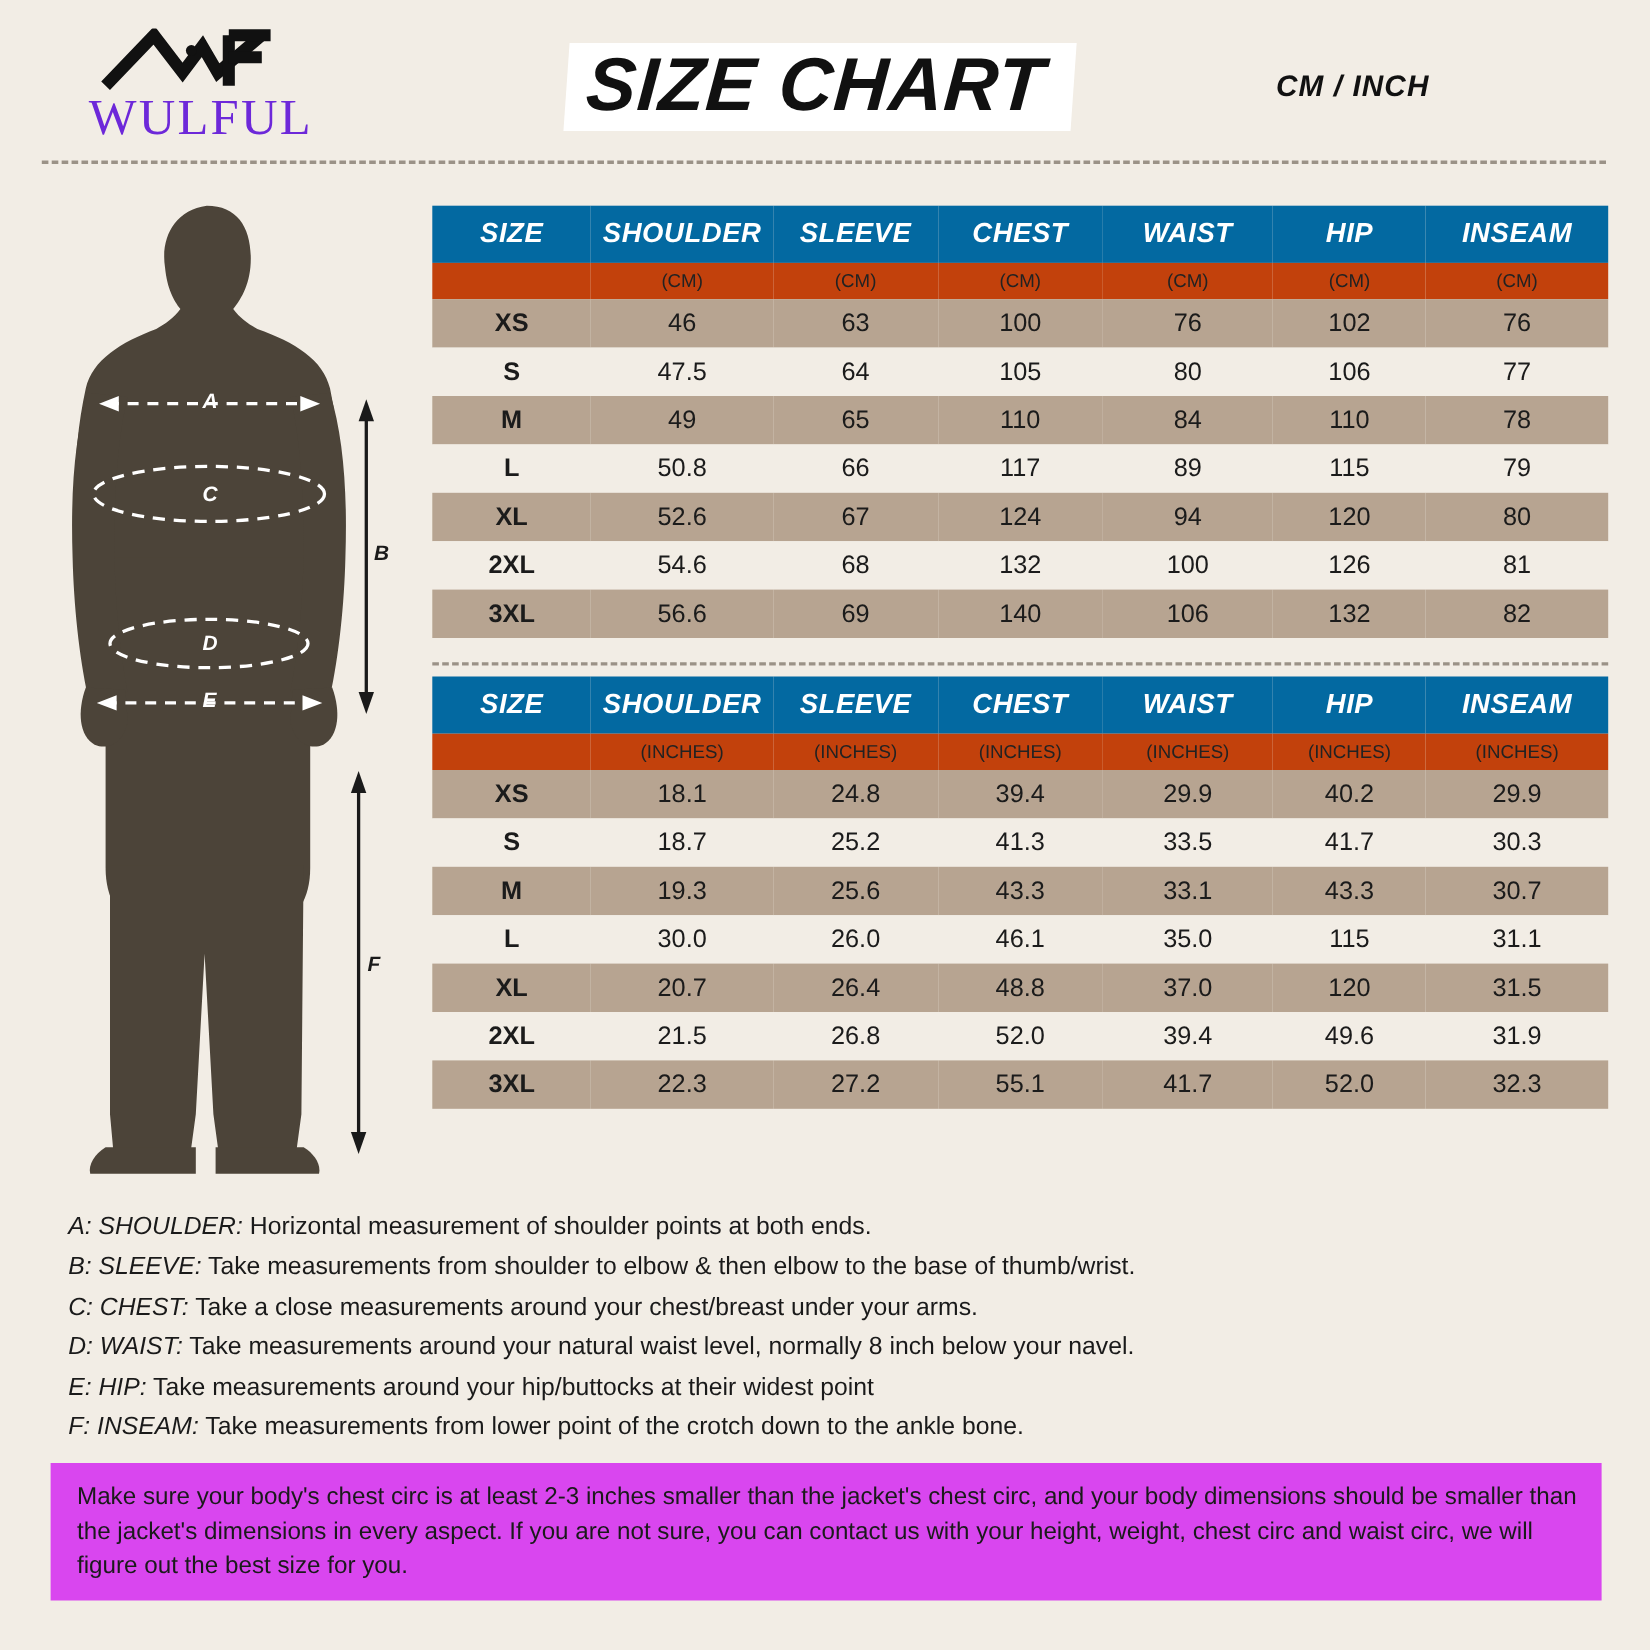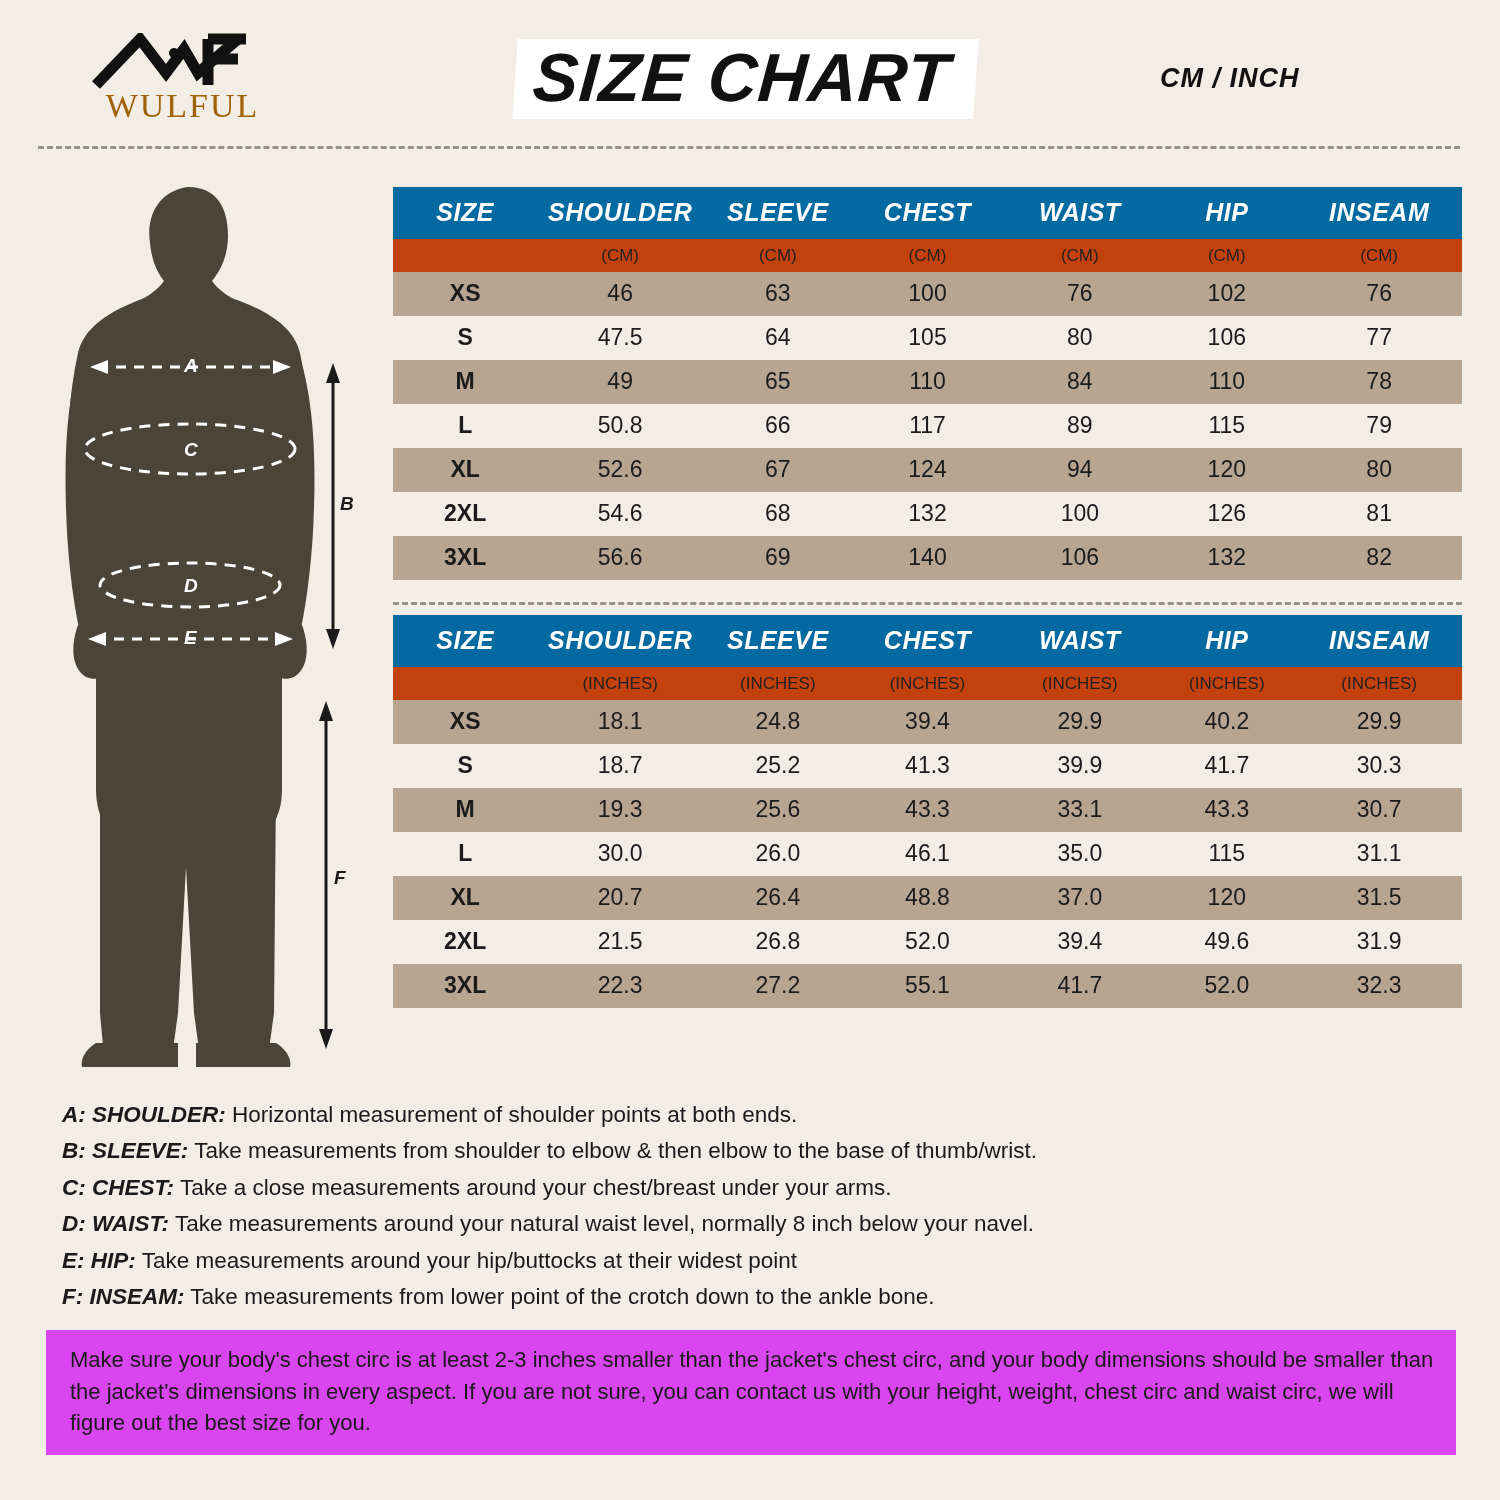--- a/index.html
+++ b/index.html
@@ -32,24 +32,24 @@
     align-items: center;
     justify-content: center;
   }
   .logo-mark {
     position: relative;
     width: 190px;
     height: 58px;
   }
   .logo-word {
     font-family: "Liberation Serif", serif;
-    font-size: 34px;
+    font-size: 46px;
     letter-spacing: 2px;
     font-weight: 400;
-    color: #a16207;
+    color: #6d28d9;
     margin-top: -4px;
   }
   .title-block {
     flex: 1 1 auto;
     display: flex;
     align-items: center;
     justify-content: center;
     padding-left: 30px;
   }
   .size-chart-title {
@@ -143,21 +143,21 @@
   
   .notes {
     padding: 18px 40px 0 62px;
   }
   .note-line {
     font-size: 22.5px;
     line-height: 1.62;
     color: #1a1a1a;
   }
   .note-key {
-    font-weight: bold;
+    font-weight: normal;
     font-style: italic;
     margin-top: 16px;
   }
 
   
   .footer-box {
     margin: 14px 44px 0 46px;
     background: #d946ef;
     padding: 14px 22px 16px 24px;
     font-size: 22px;
@@ -396,21 +396,21 @@
           <td>39.4</td>
           <td>29.9</td>
           <td>40.2</td>
           <td>29.9</td>
         </tr>
         <tr class="plain">
           <td class="size-cell">S</td>
           <td>18.7</td>
           <td>25.2</td>
           <td>41.3</td>
-          <td>39.9</td>
+          <td>33.5</td>
           <td>41.7</td>
           <td>30.3</td>
         </tr>
         <tr class="shade">
           <td class="size-cell">M</td>
           <td>19.3</td>
           <td>25.6</td>
           <td>43.3</td>
           <td>33.1</td>
           <td>43.3</td>

